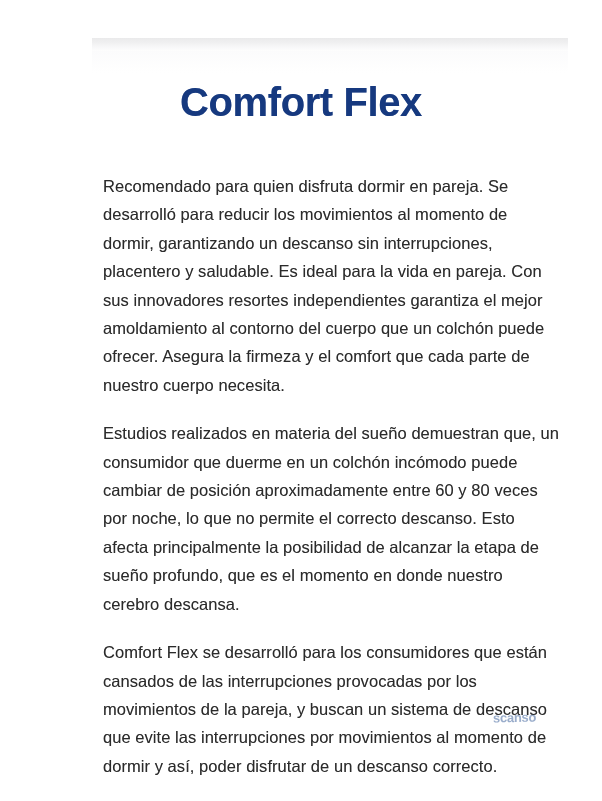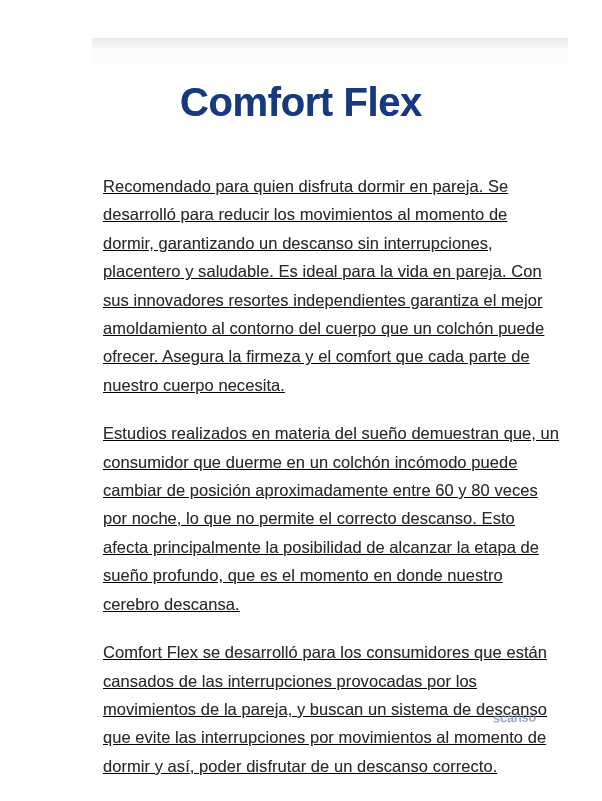--- a/index.html
+++ b/index.html
@@ -67,21 +67,20 @@
     color: #16397f;
     text-shadow: 0 0 0.6px rgba(22,57,127,0.55);
   }
 
   
   #doc-body {
     position: absolute;
     left: 103px;
     top: 172px;
     width: 458px;
-    text-decoration: underline;
   }
 
   .paragraph {
     font-size: 16.5px;
     line-height: 28.4px;
     color: #2b2b2b;
     margin: 0 0 20px 0;
     letter-spacing: 0.05px;
     text-shadow: 0 0 0.35px rgba(43,43,43,0.35);
   }

